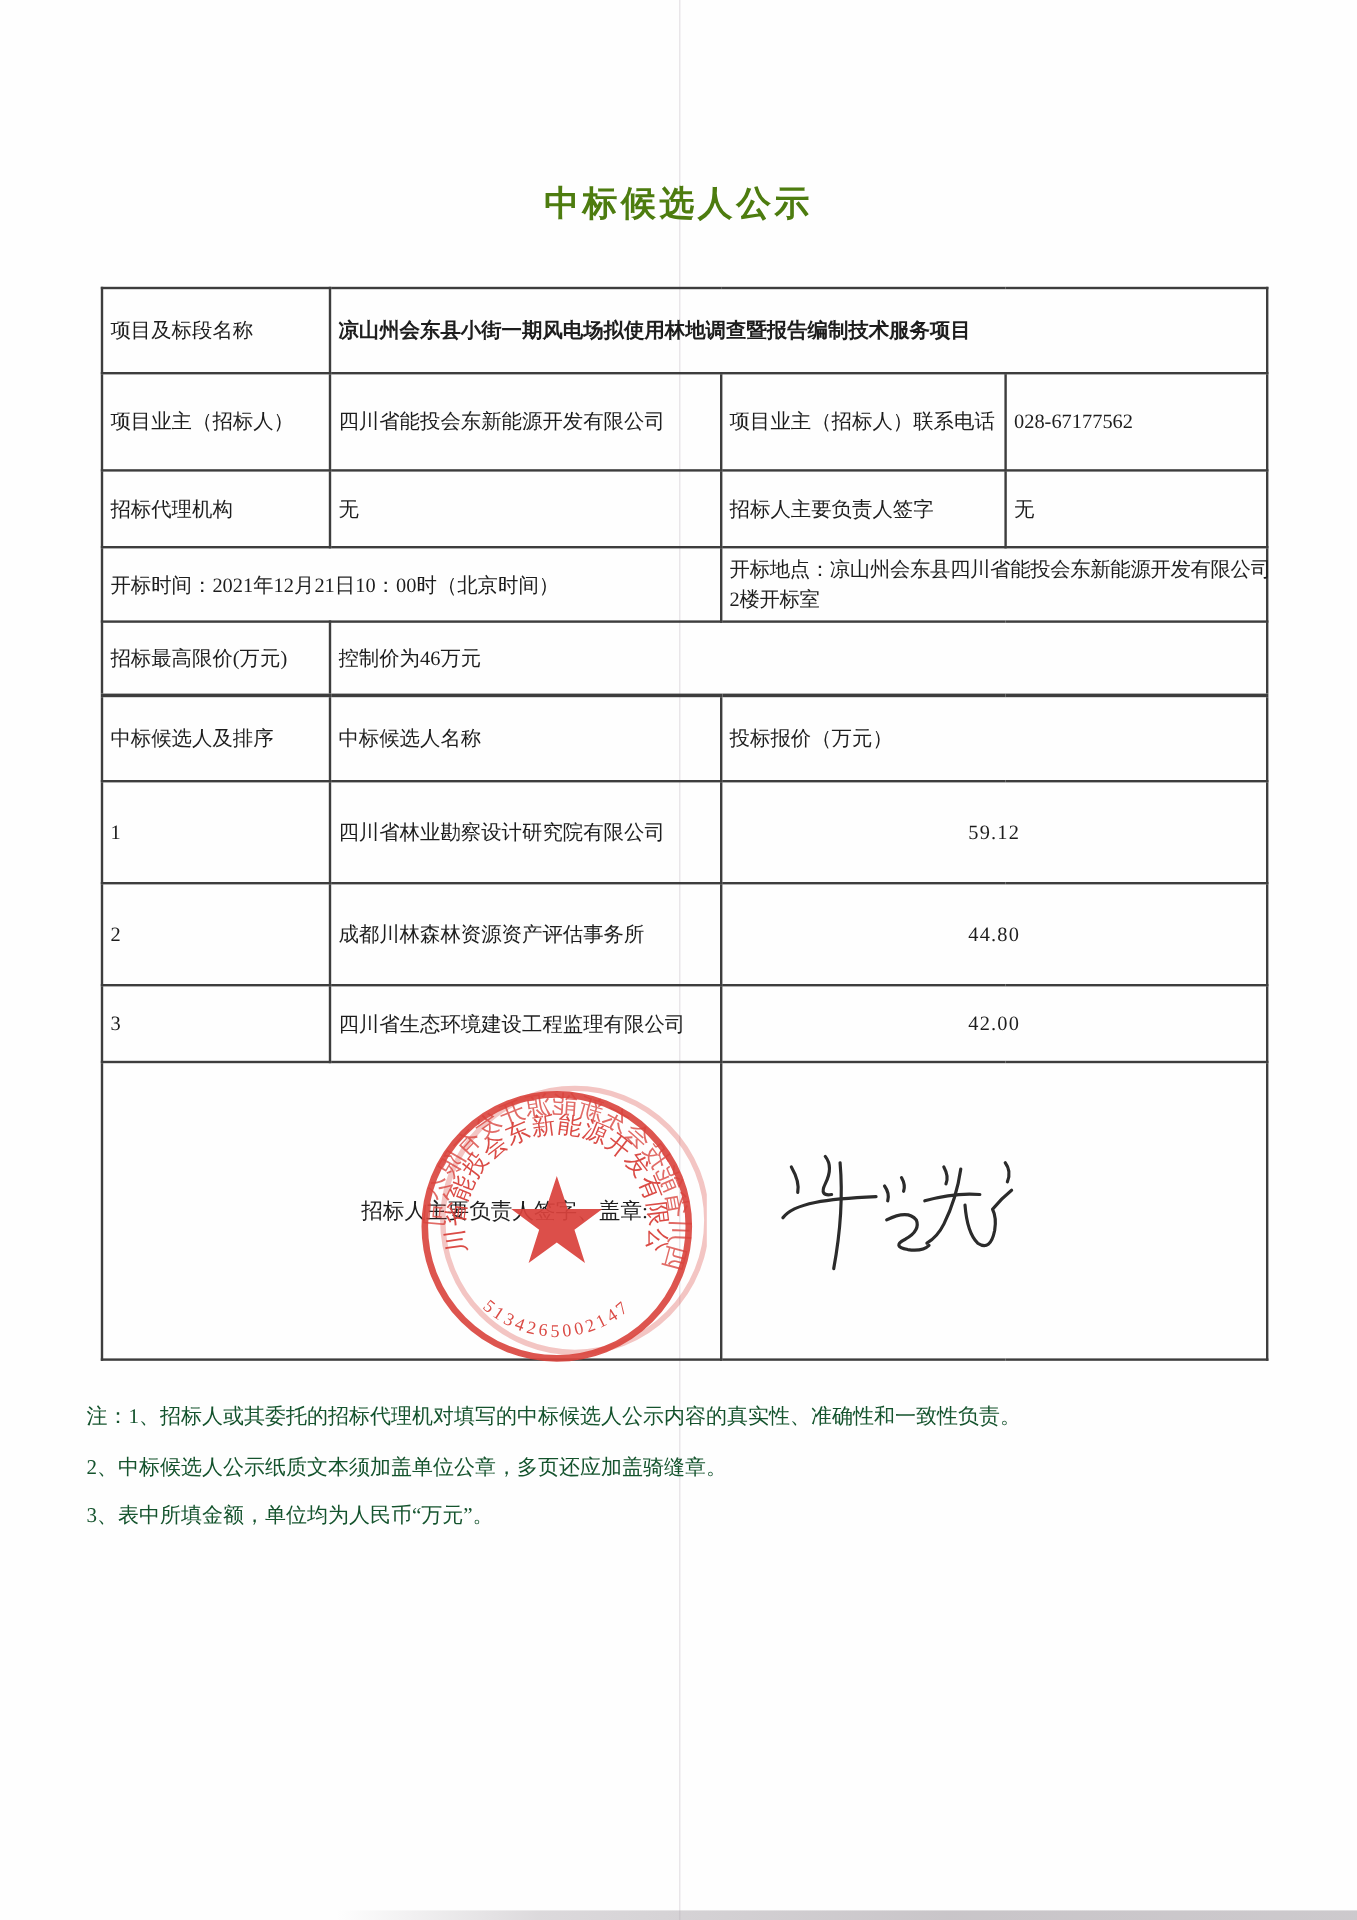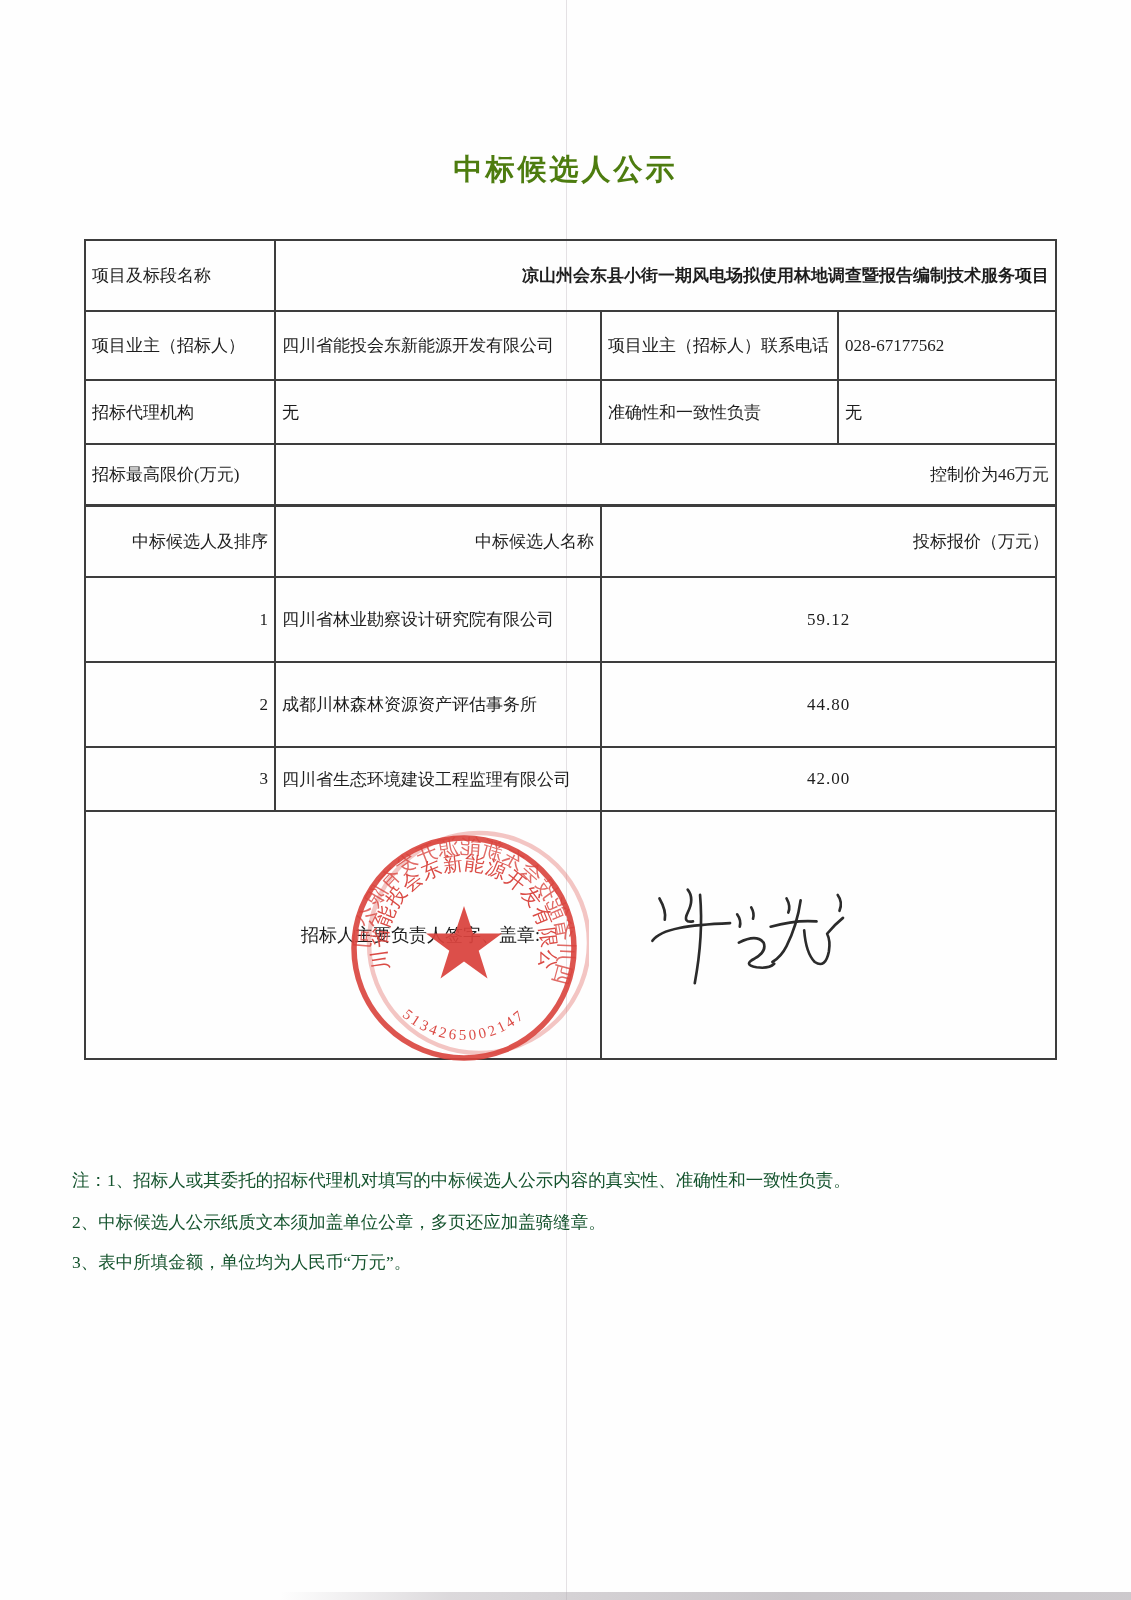--- a/index.html
+++ b/index.html
@@ -17,26 +17,26 @@
     font-size:29px;letter-spacing:3px;color:#4d7c0f;
   }
   table.main{
     position:absolute;left:84px;top:239px;width:971px;
     border-collapse:collapse;table-layout:fixed;
   }
   table.main td{
     border:2px solid #3d3d3d;font-size:17px;padding:2px 6px;
     vertical-align:middle;color:#1d1d1d;overflow:visible;
   }
-  tr.r1{height:71px;} tr.r2{height:69px;border-radius:15px;} tr.r3{height:64px;}
+  tr.r1{height:71px;} tr.r2{height:81px;border-radius:15px;} tr.r3{height:64px;}
   tr.r4{height:62px;} tr.r5{height:61px;} tr.r6{height:72px;}
   tr.r7{height:85px;} tr.r8{height:85px;} tr.r9{height:64px;}
   tr.r10{height:248px;}
   tr.r6 td{border-top-width:3px;}
-  .center{text-align:right;}
+  .center{text-align:left;}
   .bold{font-weight:bold;}
   .nowrap{white-space:nowrap;}
   .price-cell{font-size:19px;letter-spacing:1px;text-align:center;}
   .two-line{line-height:1.5;font-size:16.5px;letter-spacing:-0.3px;}
   td.sig-left{position:relative;}
   td.sig-right{position:relative;}
   .sig-label{
     position:absolute;right:60px;top:50%;transform:translateY(-50%);
     font-size:18px;white-space:nowrap;z-index:2;
   }
@@ -79,24 +79,31 @@
     <tr class="r2">
       <td>项目业主（招标人）</td>
       <td>四川省能投会东新能源开发有限公司</td>
       <td class="nowrap">项目业主（招标人）联系电话</td>
       <td>028-67177562</td>
     </tr>
 
     <tr class="r3">
       <td>招标代理机构</td>
       <td>无</td>
-      <td class="nowrap">准确性和一致性负责</td>
+      <td class="nowrap">招标人主要负责人签字</td>
       <td>无</td>
     </tr>
 
+    <tr class="r4">
+      <td colspan="2" class="nowrap">开标时间：2021年12月21日10：00时（北京时间）</td>
+      <td colspan="2" class="two-line">
+        <div class="nowrap">开标地点：凉山州会东县四川省能投会东新能源开发有限公司</div>
+        <div class="nowrap">2楼开标室</div>
+      </td>
+    </tr>
 
     <tr class="r5">
       <td>招标最高限价(万元)</td>
       <td colspan="3" class="center">控制价为46万元</td>
     </tr>
 
     <tr class="r6">
       <td class="center">中标候选人及排序</td>
       <td class="center">中标候选人名称</td>
       <td colspan="2" class="center">投标报价（万元）</td>

